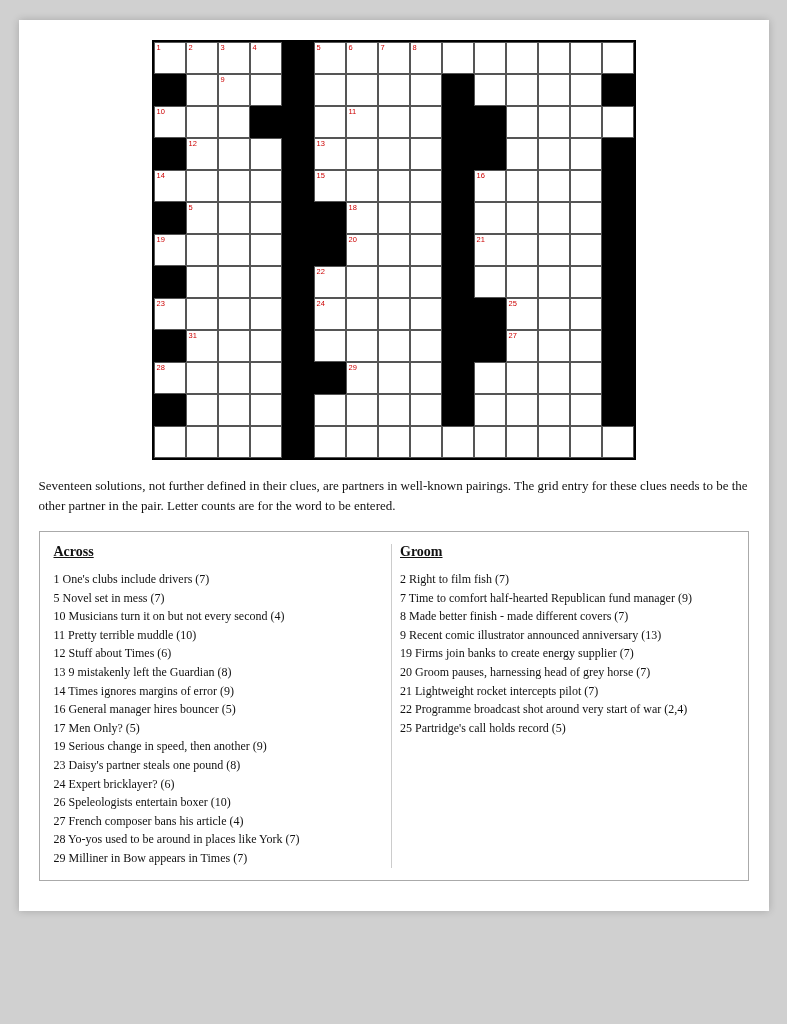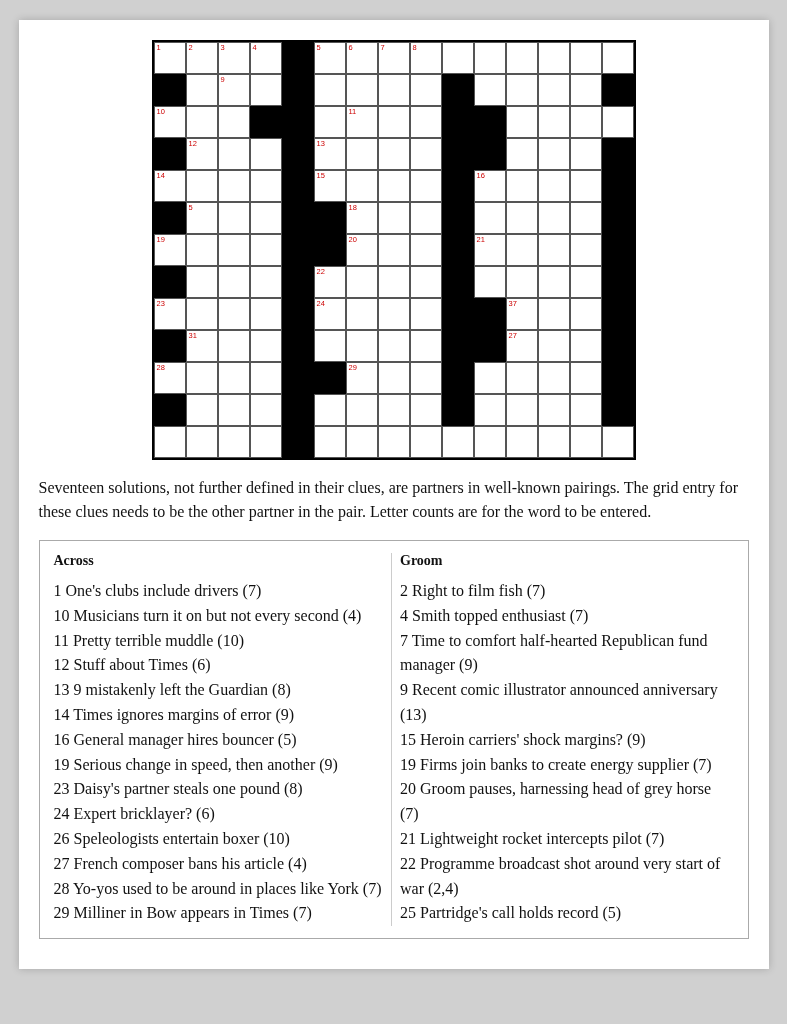--- a/index.html
+++ b/index.html
@@ -49,21 +49,21 @@
       left: 2px;
       font-size: 7.5px;
       font-family: Arial, sans-serif;
       color: #c00;
       line-height: 1;
       font-weight: normal;
     }
 
     
     .preamble {
-      font-size: 16px;
+      font-size: 13px;
       line-height: 1.5;
       margin-bottom: 16px;
       color: #111;
     }
 
     
     .clues-section {
       border: 1px solid #aaa;
       padding: 12px 10px 12px 10px;
     }
@@ -77,23 +77,24 @@
     }
     .clues-col:first-child {
       border-right: 1px solid #ccc;
       padding-left: 4px;
     }
     .clues-heading {
       font-size: 14px;
       font-weight: bold;
       margin-bottom: 10px;
       color: #111;
+      text-decoration: underline;
     }
     .clue-item {
-      font-size: 16px;
+      font-size: 12px;
       line-height: 1.55;
       color: #111;
     }
   </style>
 </head>
 <body>
 
 <div class="page">
 
   <div class="crossword-container">
@@ -271,21 +272,21 @@
         <div class="cell black"></div>
         <div class="cell">
           <span class="cell-number">24</span>
         </div>
         <div class="cell"></div>
         <div class="cell"></div>
         <div class="cell"></div>
         <div class="cell black"></div>
         <div class="cell black"></div>
         <div class="cell">
-          <span class="cell-number">37</span>
+          <span class="cell-number">25</span>
         </div>
         <div class="cell"></div>
         <div class="cell"></div>
         <div class="cell black"></div>
         <div class="cell black"></div>
         <div class="cell">
           <span class="cell-number">31</span>
         </div>
         <div class="cell"></div>
         <div class="cell"></div>
@@ -355,43 +356,44 @@
   </div>
 
   <p class="preamble">Seventeen solutions, not further defined in their clues, are partners in well-known pairings. The grid entry for these clues needs to be the other partner in the pair. Letter counts are for the word to be entered.</p>
 
   <div class="clues-section">
     <div class="clues-columns">
       <div class="clues-col">
         <div class="clues-heading">Across</div>
         <div id="across-clues">
             <div class="clue-item">1 One's clubs include drivers (7)</div>
+            <div class="clue-item">5 Novel set in mess (7)</div>
             <div class="clue-item">10 Musicians turn it on but not every second (4)</div>
             <div class="clue-item">11 Pretty terrible muddle (10)</div>
             <div class="clue-item">12 Stuff about Times (6)</div>
             <div class="clue-item">13 9 mistakenly left the Guardian (8)</div>
             <div class="clue-item">14 Times ignores margins of error (9)</div>
             <div class="clue-item">16 General manager hires bouncer (5)</div>
+            <div class="clue-item">17 Men Only? (5)</div>
             <div class="clue-item">19 Serious change in speed, then another (9)</div>
             <div class="clue-item">23 Daisy's partner steals one pound (8)</div>
             <div class="clue-item">24 Expert bricklayer? (6)</div>
             <div class="clue-item">26 Speleologists entertain boxer (10)</div>
             <div class="clue-item">27 French composer bans his article (4)</div>
             <div class="clue-item">28 Yo-yos used to be around in places like York (7)</div>
             <div class="clue-item">29 Milliner in Bow appears in Times (7)</div>
           </div>
       </div>
       <div class="clues-col">
         <div class="clues-heading">Groom</div>
         <div id="down-clues">
             <div class="clue-item">2 Right to film fish (7)</div>
-            <div class="clue-item">4 Smith topped enthusiast (7)</div>
             <div class="clue-item">7 Time to comfort half-hearted Republican fund manager (9)</div>
+            <div class="clue-item">8 Made better finish - made different covers (7)</div>
             <div class="clue-item">9 Recent comic illustrator announced anniversary (13)</div>
-            <div class="clue-item">15 Heroin carriers' shock margins? (9)</div>
             <div class="clue-item">19 Firms join banks to create energy supplier (7)</div>
             <div class="clue-item">20 Groom pauses, harnessing head of grey horse (7)</div>
             <div class="clue-item">21 Lightweight rocket intercepts pilot (7)</div>
             <div class="clue-item">22 Programme broadcast shot around very start of war (2,4)</div>
             <div class="clue-item">25 Partridge's call holds record (5)</div>
           </div>
       </div>
     </div>
   </div>
 

